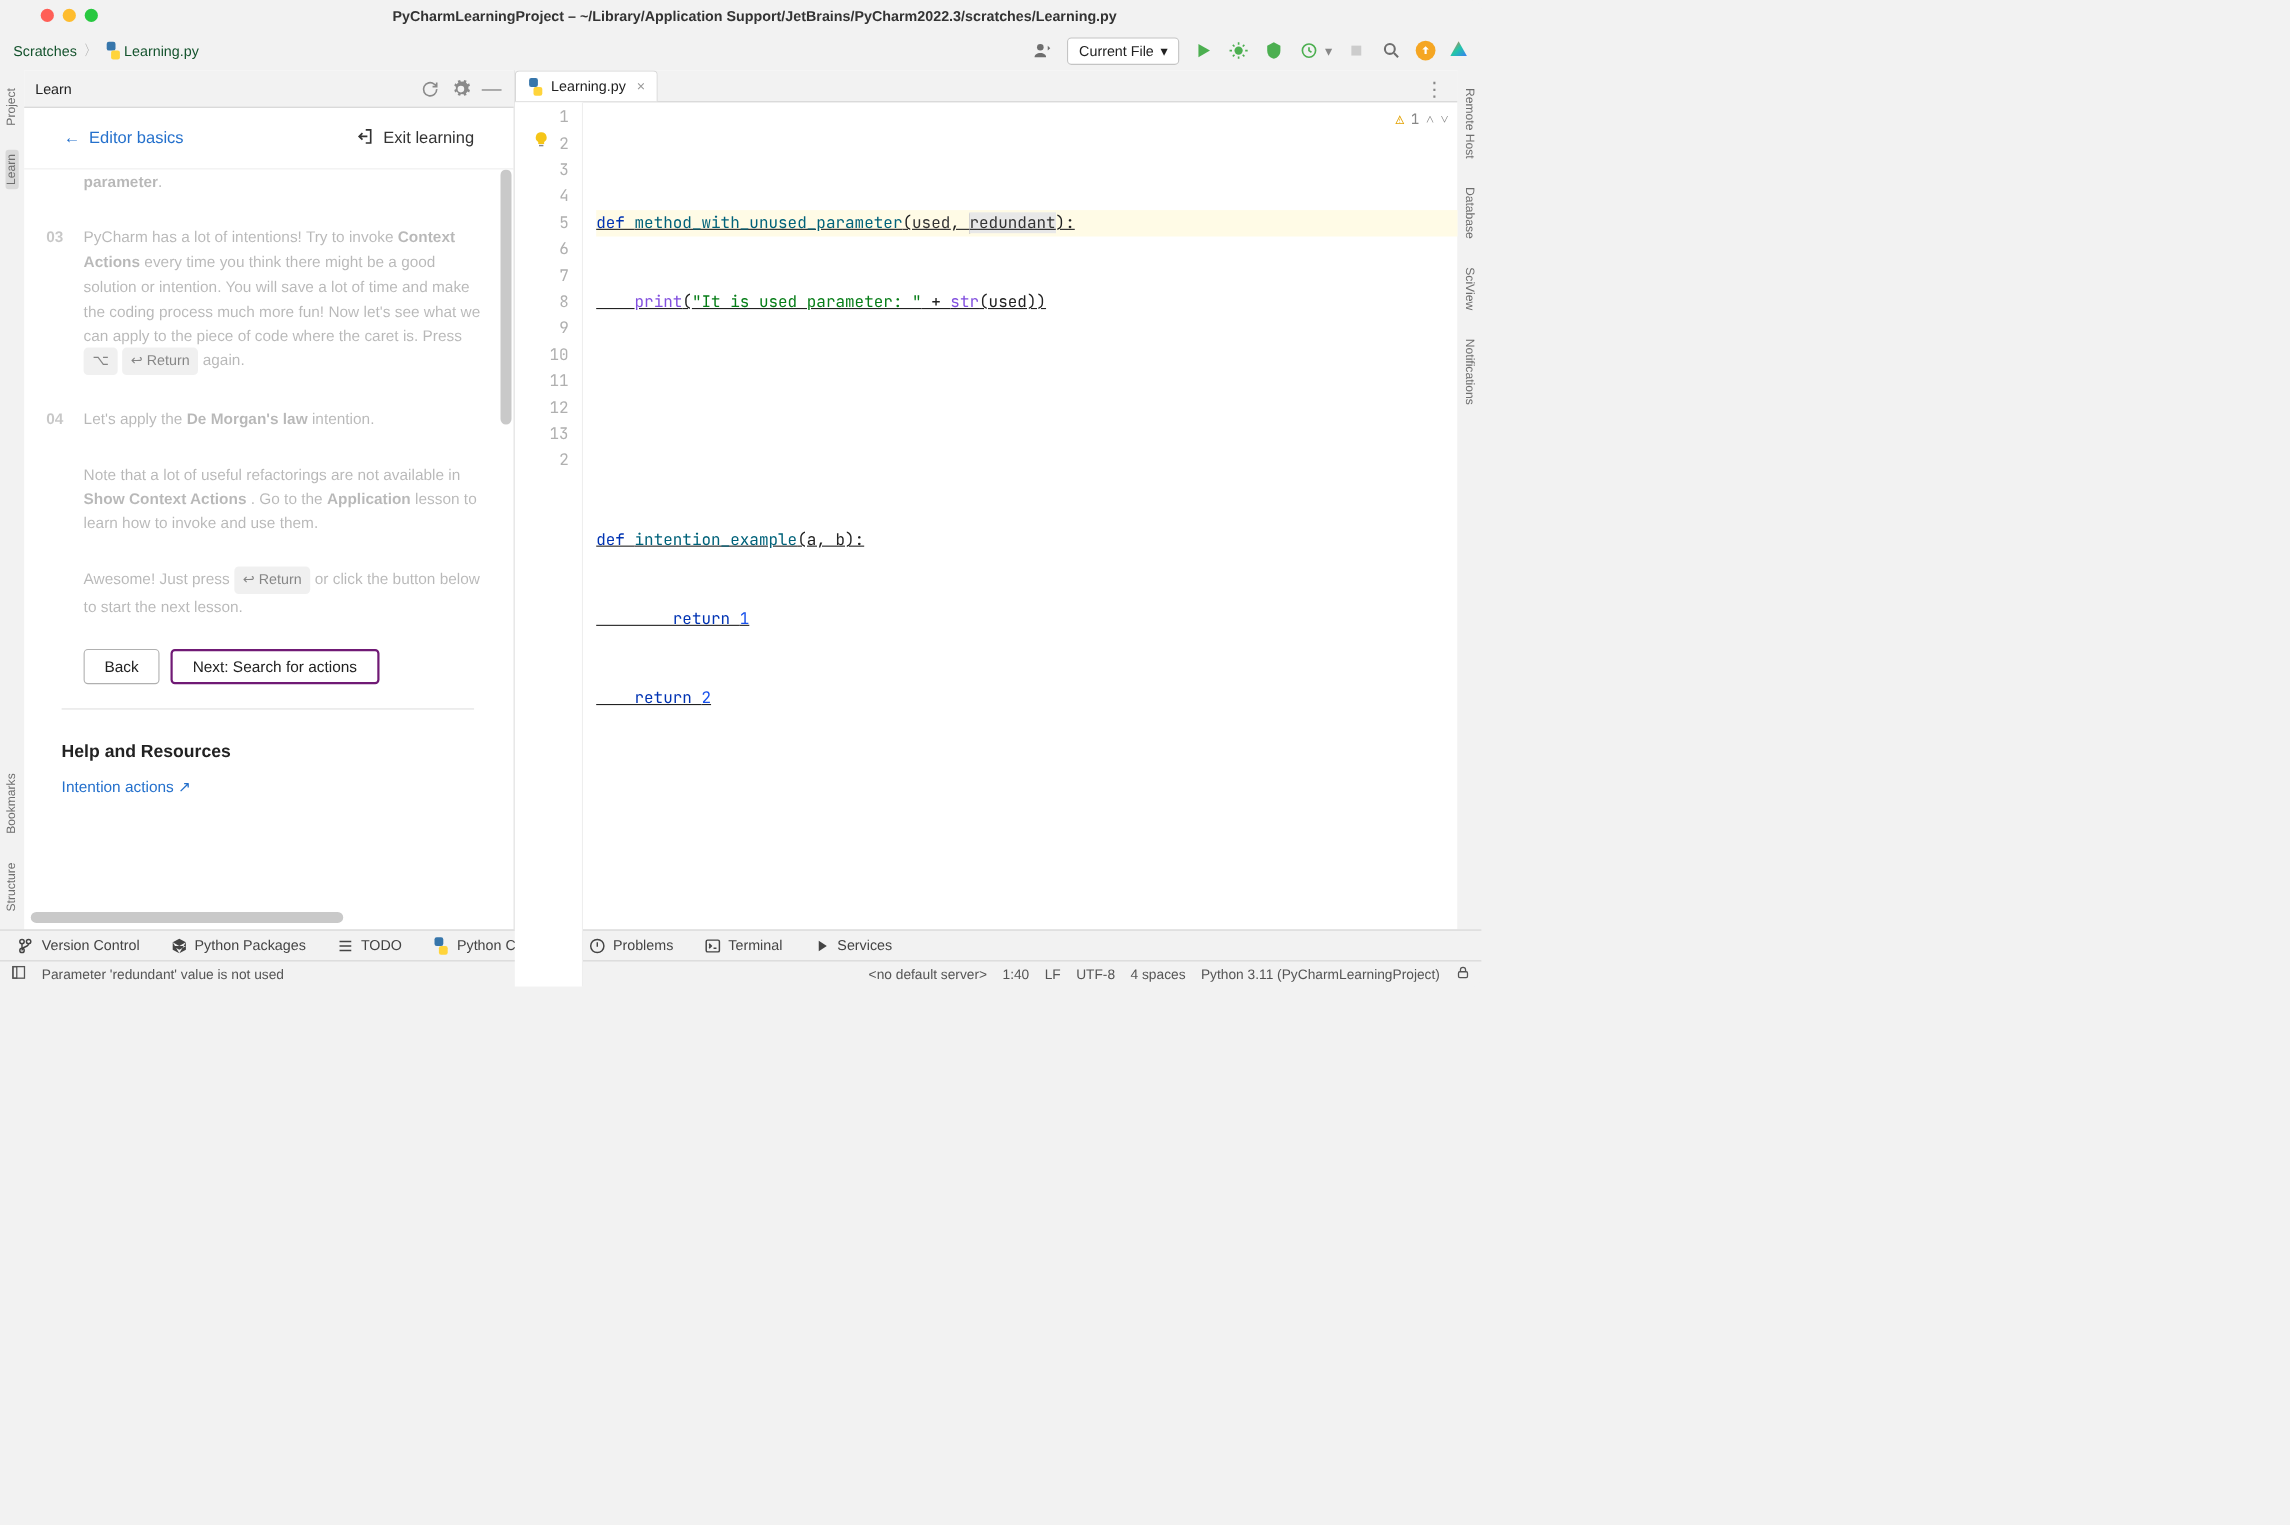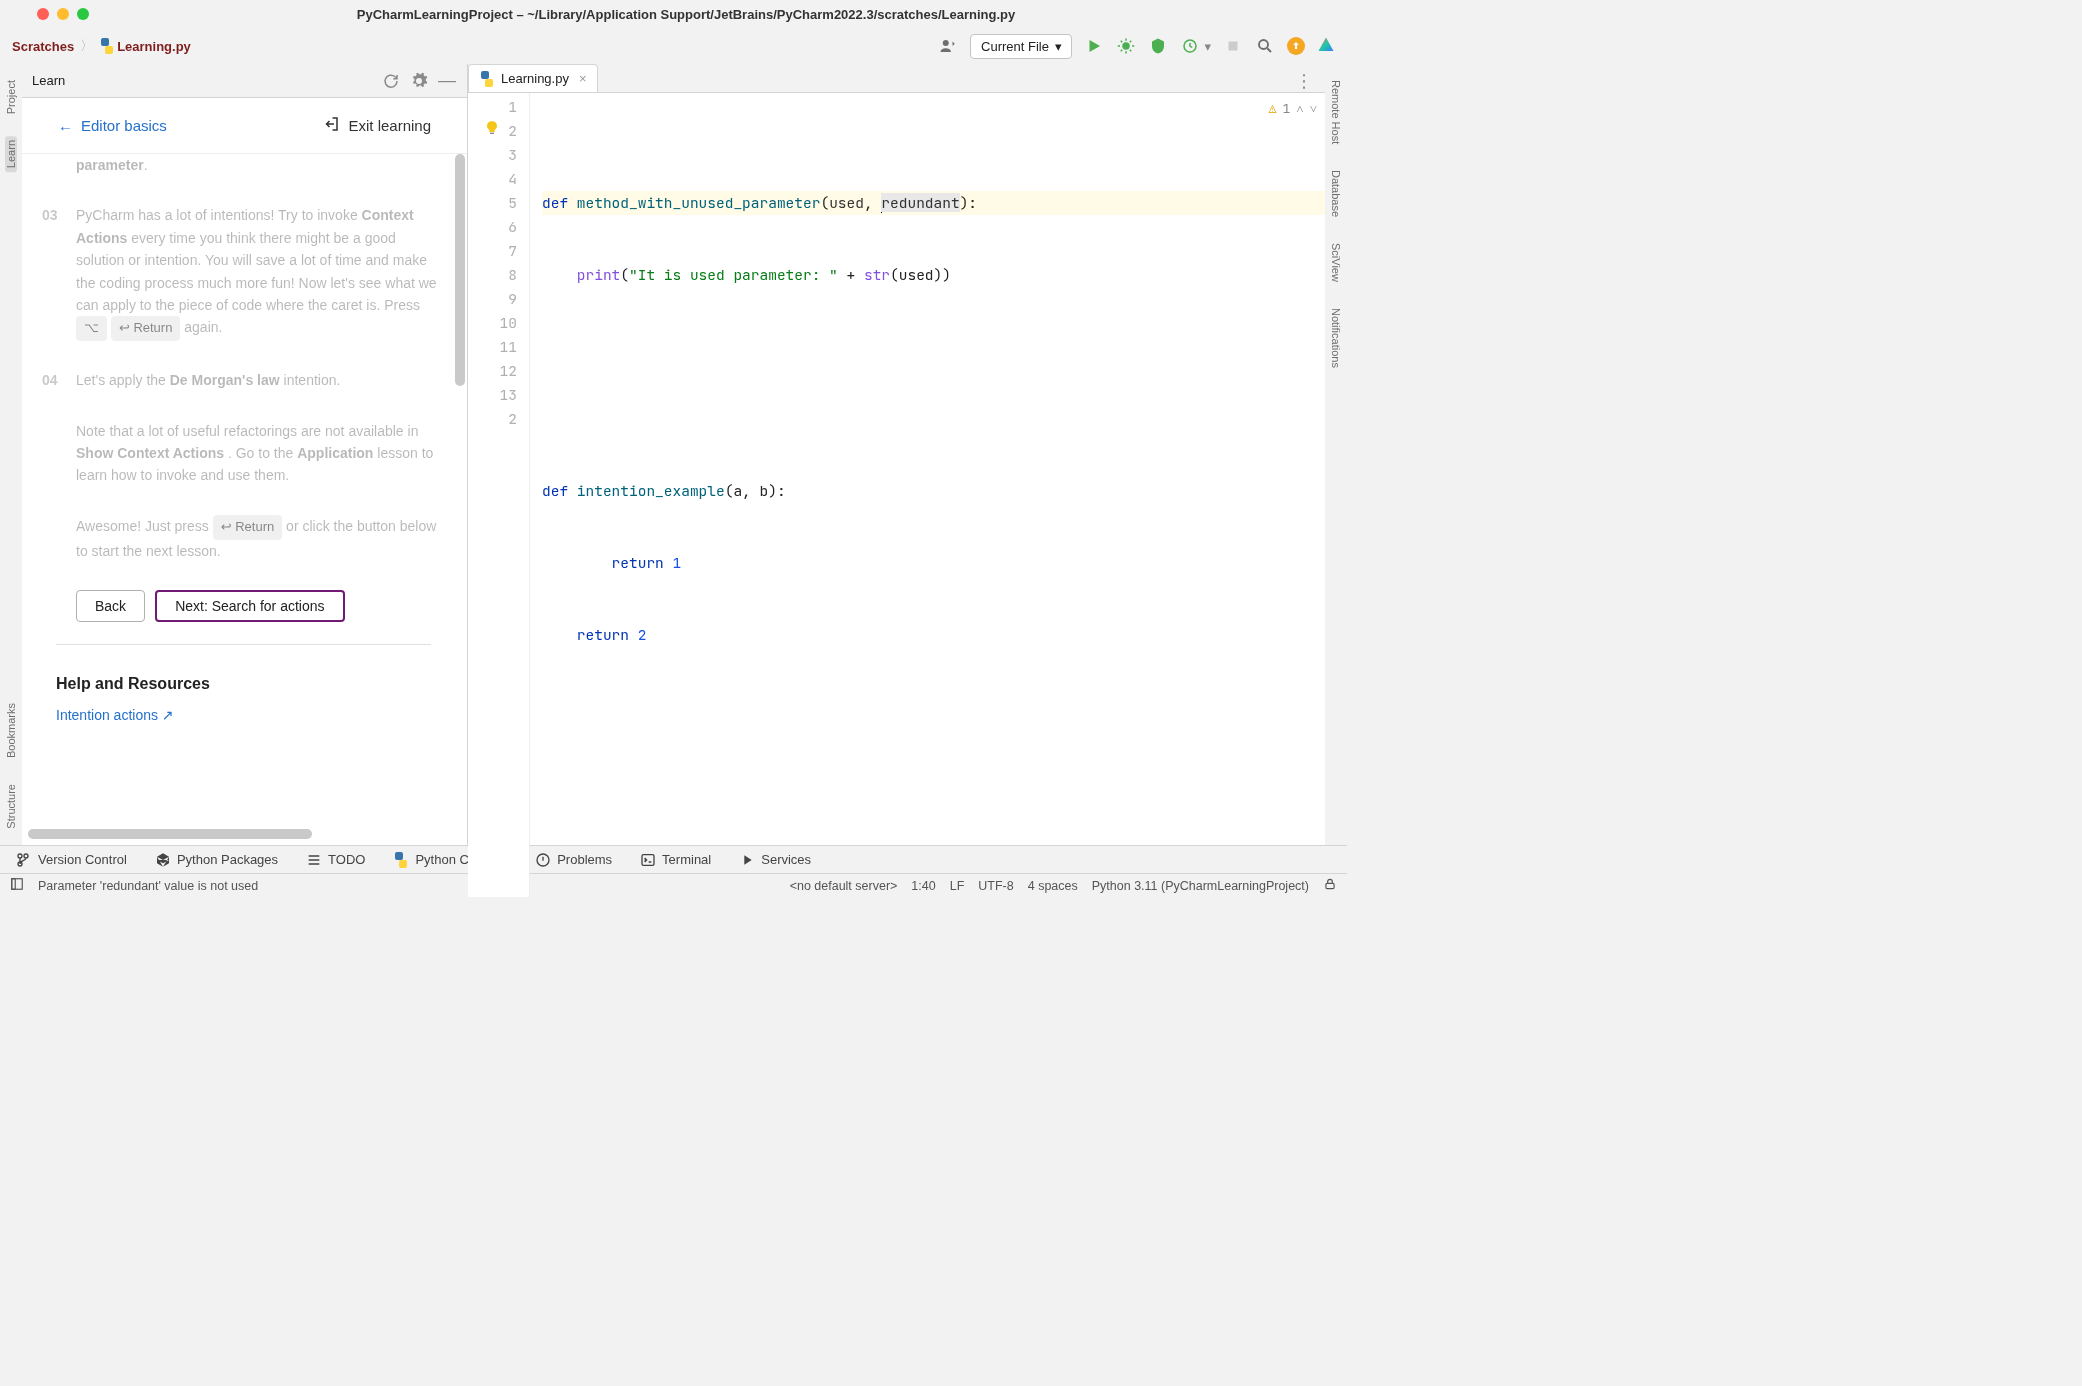--- a/index.html
+++ b/index.html
@@ -42,21 +42,21 @@
 }
 .nav-toolbar {
   height: 36px;
   display: flex;
   align-items: center;
   padding: 0 12px;
   gap: 6px;
 }
 .breadcrumb { display: flex; align-items: center; gap: 2px; font-size: 13px; }
 .breadcrumb-sep { color: #aaa; margin: 0 4px; }
-.breadcrumb-item { color: #7f1d1d; font-weight: bold; }
+.breadcrumb-item { color: #14532d; }
 .flex-spacer { flex: 1; }
 .toolbar-icons { display: flex; align-items: center; gap: 12px; }
 .icon-btn { width: 20px; height: 20px; display: flex; align-items: center; justify-content: center; color: #6e6e6e; cursor: pointer; }
 .icon-btn svg { width: 18px; height: 18px; }
 .file-selector {
   border: 1px solid #c4c4c4; border-radius: 4px; background: #fff;
   padding: 4px 10px; display: flex; align-items: center; gap: 6px;
   font-size: 13px;
 }
 .main-body { flex: 1; display: flex; min-height: 0; }
@@ -125,21 +125,21 @@
 }
 .editor-tab .close { color: #999; margin-left: 4px; }
 .editor-tabs .more { margin-left: auto; padding: 0 12px; color: #888; font-size: 18px;}
 .editor-area { flex: 1; display: flex; position: relative; font-family: "JetBrains Mono", Menlo, Consolas, monospace; font-size: 14.5px; }
 .gutter {
   width: 62px; text-align: right; color: #b0b0b0; padding: 2px 12px 0 0;
   line-height: 24px; user-select: none; background: #fff;
   border-right: 1px solid #eee;
 }
 .code { flex: 1; padding: 2px 0 0 12px; line-height: 24px; white-space: pre; position: relative;}
-.code-line { height: 24px; }
+.code-line { height: 24px; text-decoration: underline; }
 .hl-line { background: #fffbe6; display: block; width: 100%;}
 .kw { color: #0033b3; }
 .fn2 { color: #00627a; }
 .str { color: #067d17; }
 .num { color: #1750eb; }
 .param { color: #333; }
 .builtin { color: #8250df; }
 .param-redundant { background: #e8e8e8; }
 .caret {
   display: inline-block; width: 1px; height: 18px; background: #000;

